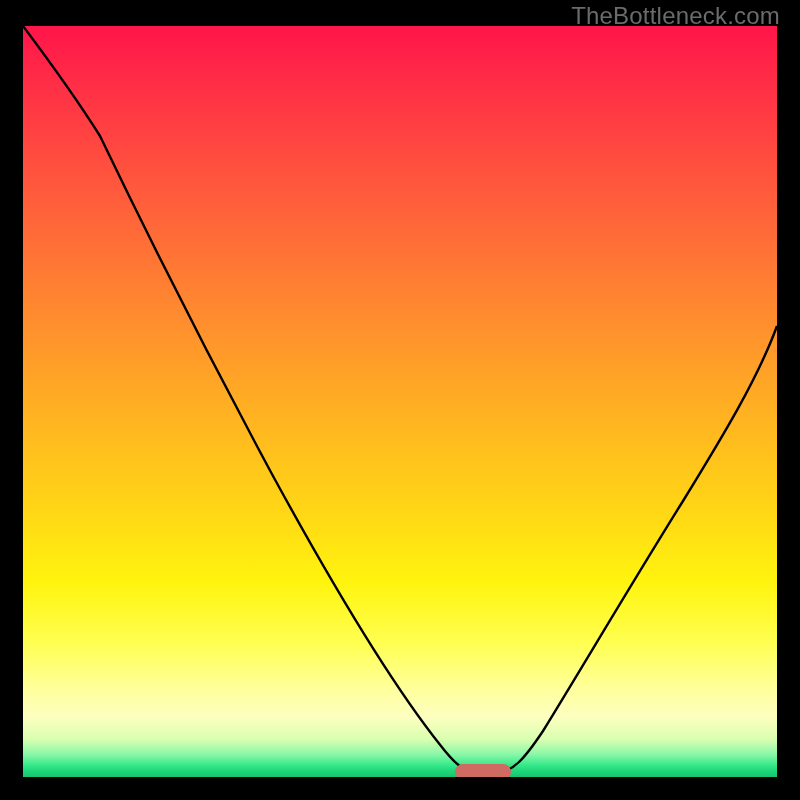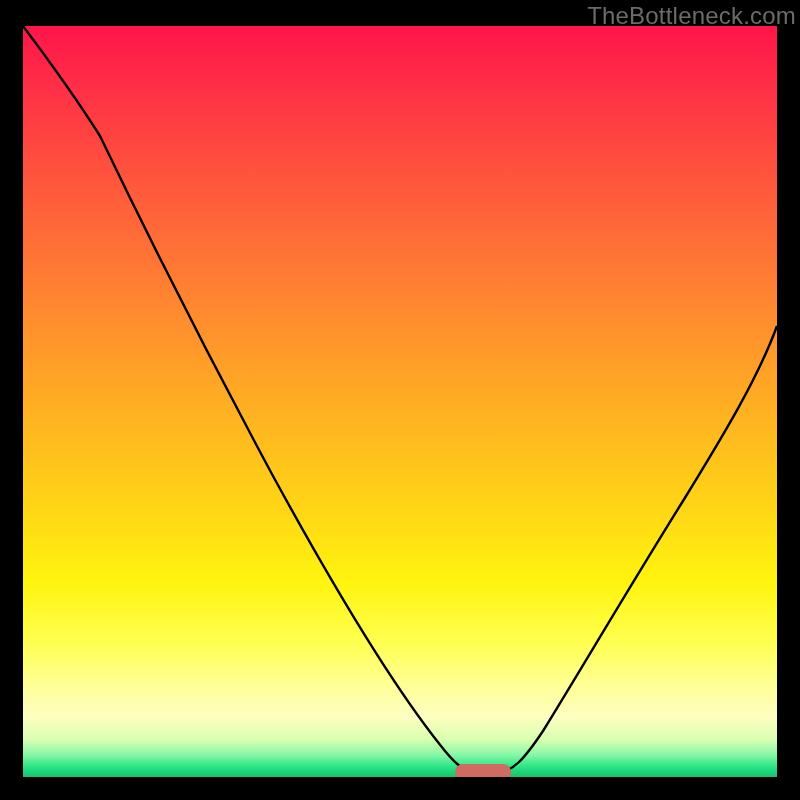--- a/index.html
+++ b/index.html
@@ -46,21 +46,21 @@
   .plot-svg {
     position: absolute;
     left: 0;
     top: 0;
     width: 754px;
     height: 751px;
   }
   .watermark {
     position: absolute;
     top: 2px;
-    right: 4px;
+    right: 20px;
     color: #6b6b6b;
     font-size: 24px;
     font-weight: 500;
     letter-spacing: 0.2px;
   }
 </style>
 </head>
 <body>
 
 <div class="frame">

